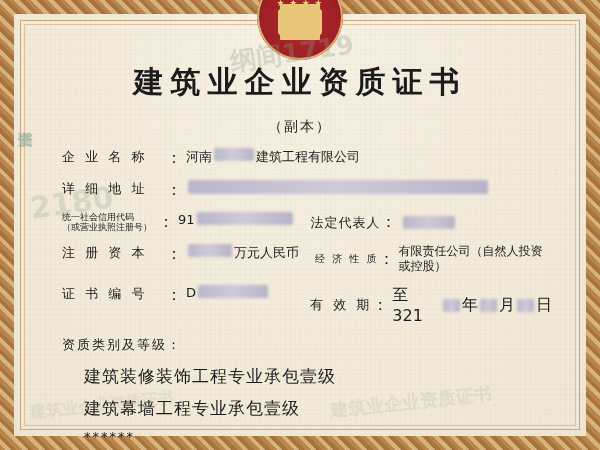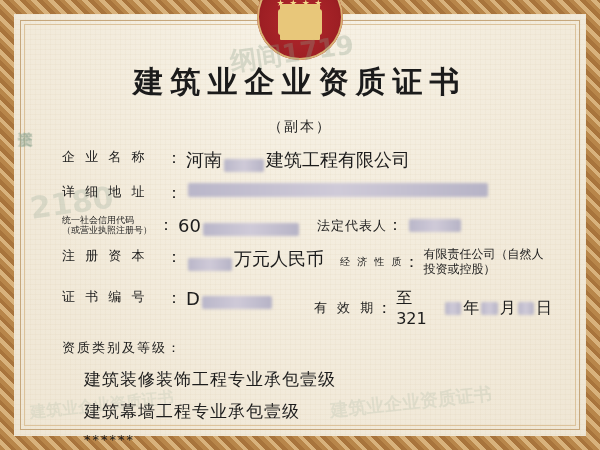--- a/index.html
+++ b/index.html
@@ -86,21 +86,21 @@
     position:absolute;left:62px;top:148px;right:48px;
     font-family:"DejaVu Sans", sans-serif;color:#1c1c1c;
   }
   .row{display:flex;align-items:flex-start;margin-bottom:11px;min-height:18px;}
   .lbl{
     font-size:13px;letter-spacing:3px;white-space:nowrap;flex:0 0 auto;
   }
   .lbl.sm{font-size:9px;letter-spacing:0;line-height:1.15;width:96px;}
   .lbl.w1{width:104px;}
   .colon{margin:0 4px 0 0;}
-  .val{font-size:18px;display:flex;align-items:flex-end;flex-wrap:nowrap;}
+  .val{font-size:13px;display:flex;align-items:flex-start;flex-wrap:nowrap;}
   .val .t{white-space:nowrap;}
   .blur{
     display:inline-block;height:13px;margin:0 2px;vertical-align:middle;
     background:linear-gradient(90deg,#b9b6c9,#cfcad8,#b6b3c6);
     filter:blur(1.6px);border-radius:2px;
   }
   .blur.lg{height:14px;}
   .mid{margin-left:16px;display:flex;align-items:center;}
   .grades-head{
     font-size:13px;letter-spacing:2px;margin-top:6px;margin-bottom:6px;
@@ -153,21 +153,21 @@
       </div>
     </div>
 
     <div class="row">
       <div class="lbl sm">
         <div>统一社会信用代码</div>
         <div>（或营业执照注册号）</div>
       </div>
       <div class="colon">：</div>
       <div class="val">
-        <span class="t">60</span>
+        <span class="t">91</span>
         <span class="blur" style="width:96px"></span>
       </div>
       <div class="mid">
         <span class="lbl" style="font-size:13px;letter-spacing:1px">法定代表人</span>
         <span class="colon">：</span>
         <span class="blur" style="width:52px"></span>
       </div>
     </div>
 
     <div class="row">

